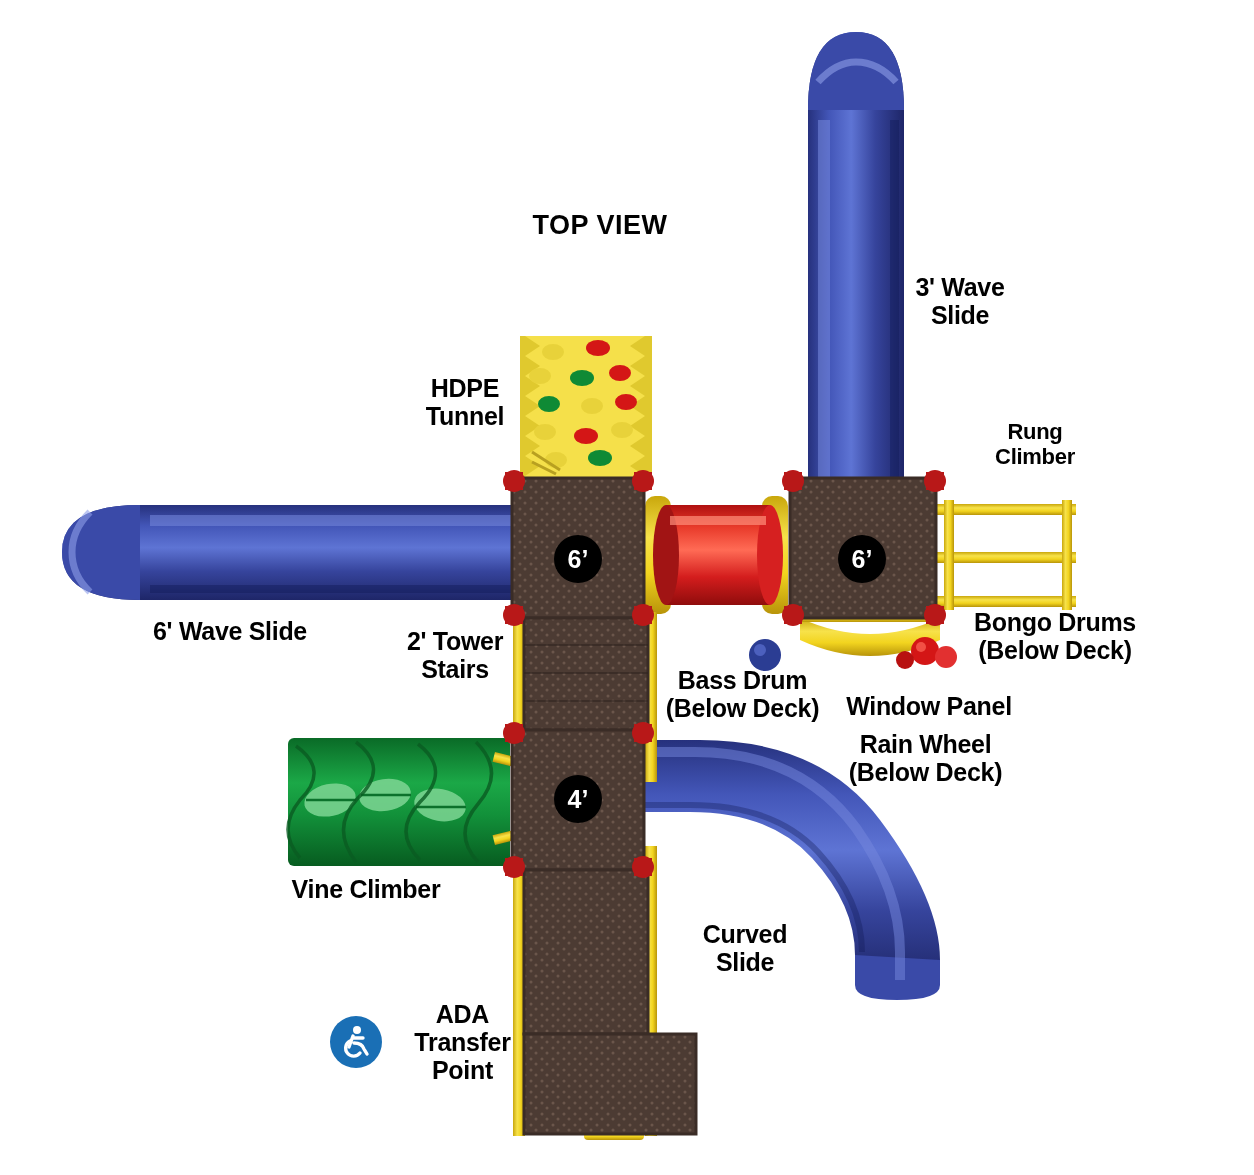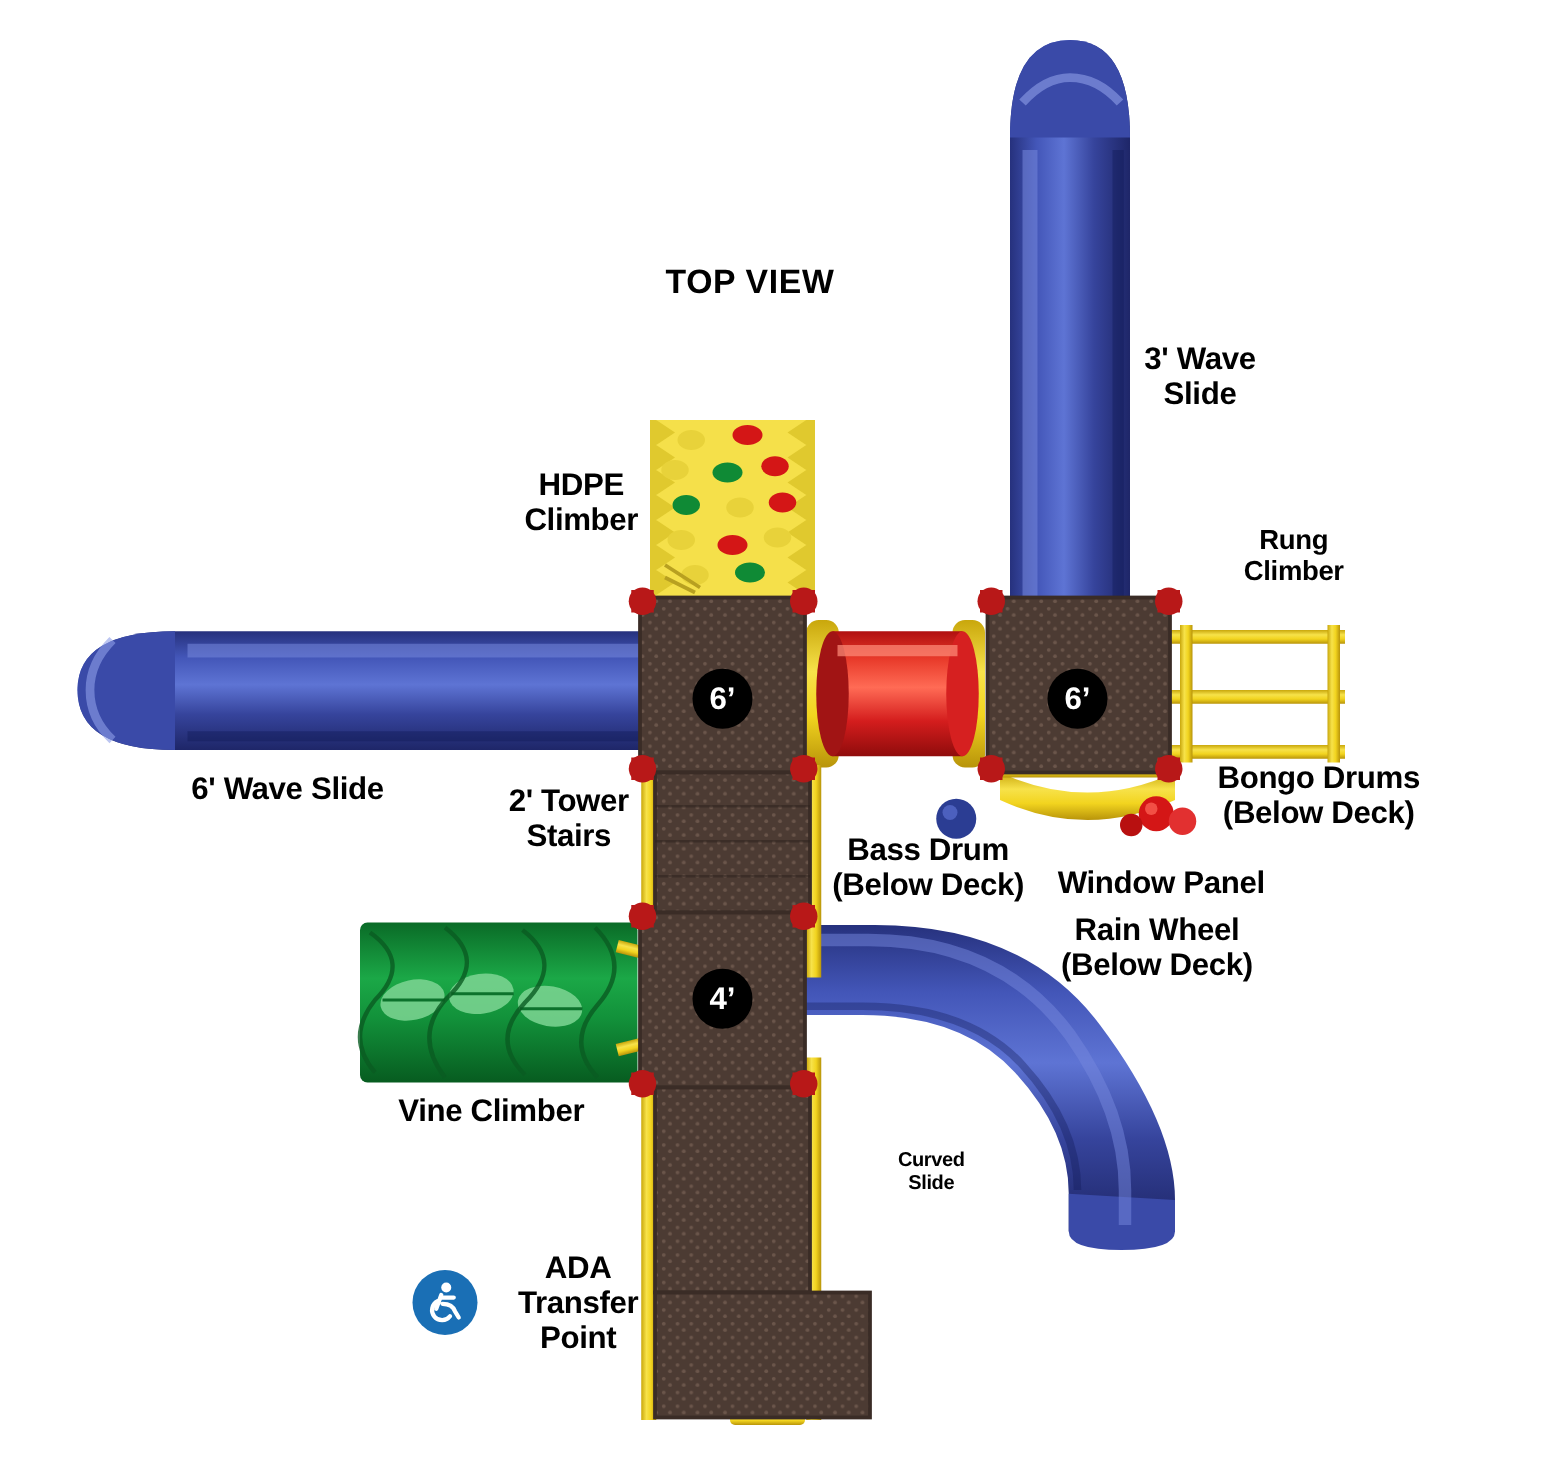--- a/index.html
+++ b/index.html
@@ -280,35 +280,35 @@
 
   <div class="lbl" id="title" style="left:500px; top:210px; width:200px;">TOP VIEW</div>
 
   <div class="deck-num" style="left:554px; top:535px;">6’</div>
   <div class="deck-num" style="left:838px; top:535px;">6’</div>
   <div class="deck-num" style="left:554px; top:775px;">4’</div>
 
   <div class="lbl" style="left:875px; top:273px; width:170px; font-size:25px;">3' Wave
 Slide</div>
   <div class="lbl" style="left:400px; top:374px; width:130px; font-size:25px;">HDPE
-Climber</div>
+Tunnel</div>
   <div class="lbl" style="left:960px; top:420px; width:150px; font-size:22px;">Rung
 Climber</div>
   <div class="lbl" style="left:125px; top:617px; width:210px; font-size:25px;">6' Wave Slide</div>
   <div class="lbl" style="left:385px; top:627px; width:140px; font-size:25px;">2' Tower
 Stairs</div>
   <div class="lbl" style="left:955px; top:608px; width:200px; font-size:25px;">Bongo Drums
 (Below Deck)</div>
   <div class="lbl" style="left:650px; top:666px; width:185px; font-size:25px;">Bass Drum
 (Below Deck)</div>
   <div class="lbl" style="left:829px; top:692px; width:200px; font-size:25px;">Window Panel</div>
   <div class="lbl" style="left:833px; top:730px; width:185px; font-size:25px;">Rain Wheel
 (Below Deck)</div>
-  <div class="lbl" style="left:298px; top:875px; width:190px; font-size:25px;">Vine Climber</div>
-  <div class="lbl" style="left:680px; top:920px; width:130px; font-size:16px;">Curved
+  <div class="lbl" style="left:271px; top:875px; width:190px; font-size:25px;">Vine Climber</div>
+  <div class="lbl" style="left:680px; top:920px; width:130px; font-size:25px;">Curved
 Slide</div>
   <div class="lbl" style="left:395px; top:1000px; width:135px; font-size:25px;">ADA
 Transfer
 Point</div>
 
   <div id="ada-icon" style="left:330px; top:1016px;">
     <svg width="40" height="40" viewBox="0 0 40 40">
       <circle cx="21" cy="8" r="4" fill="#ffffff"></circle>
       <path d="M 17,14 L 13,25 M 17,16 L 27,16 M 18,21 Q 26,21 28,27 L 31,32" stroke="#ffffff" stroke-width="3.4" fill="none" stroke-linecap="round"></path>
       <path d="M 24,31 A 8,8 0 1 1 14,19" stroke="#ffffff" stroke-width="3.4" fill="none" stroke-linecap="round"></path>

